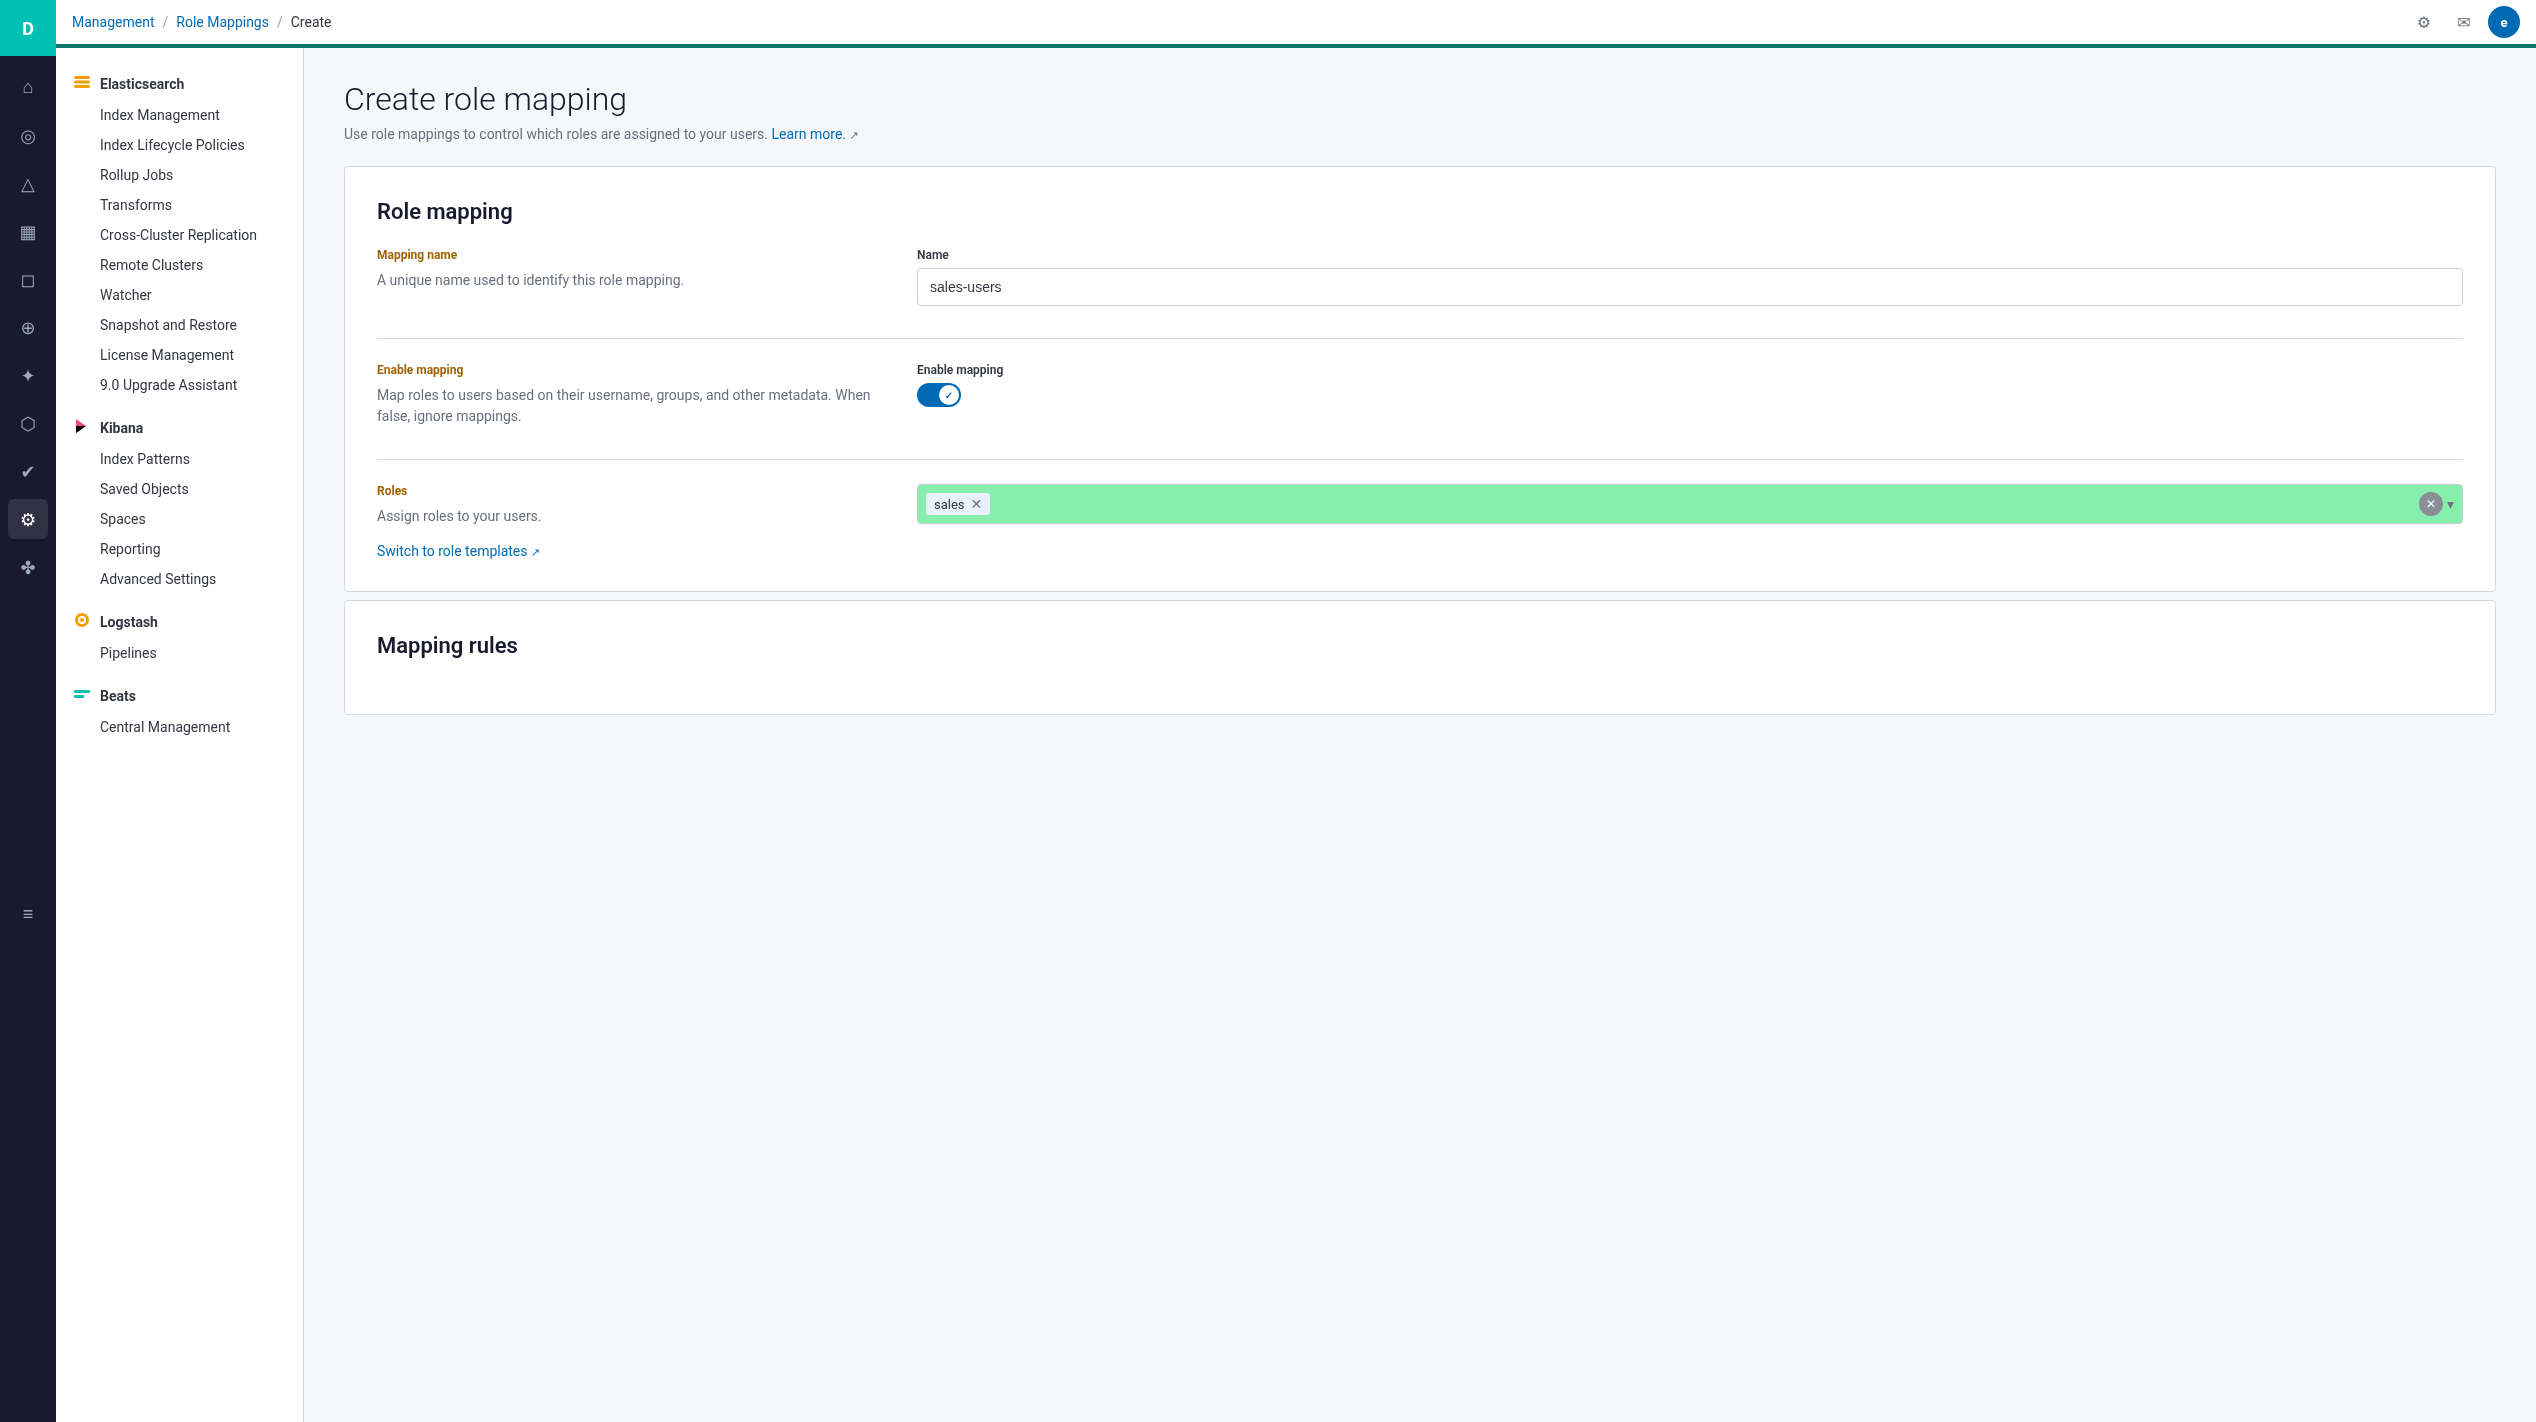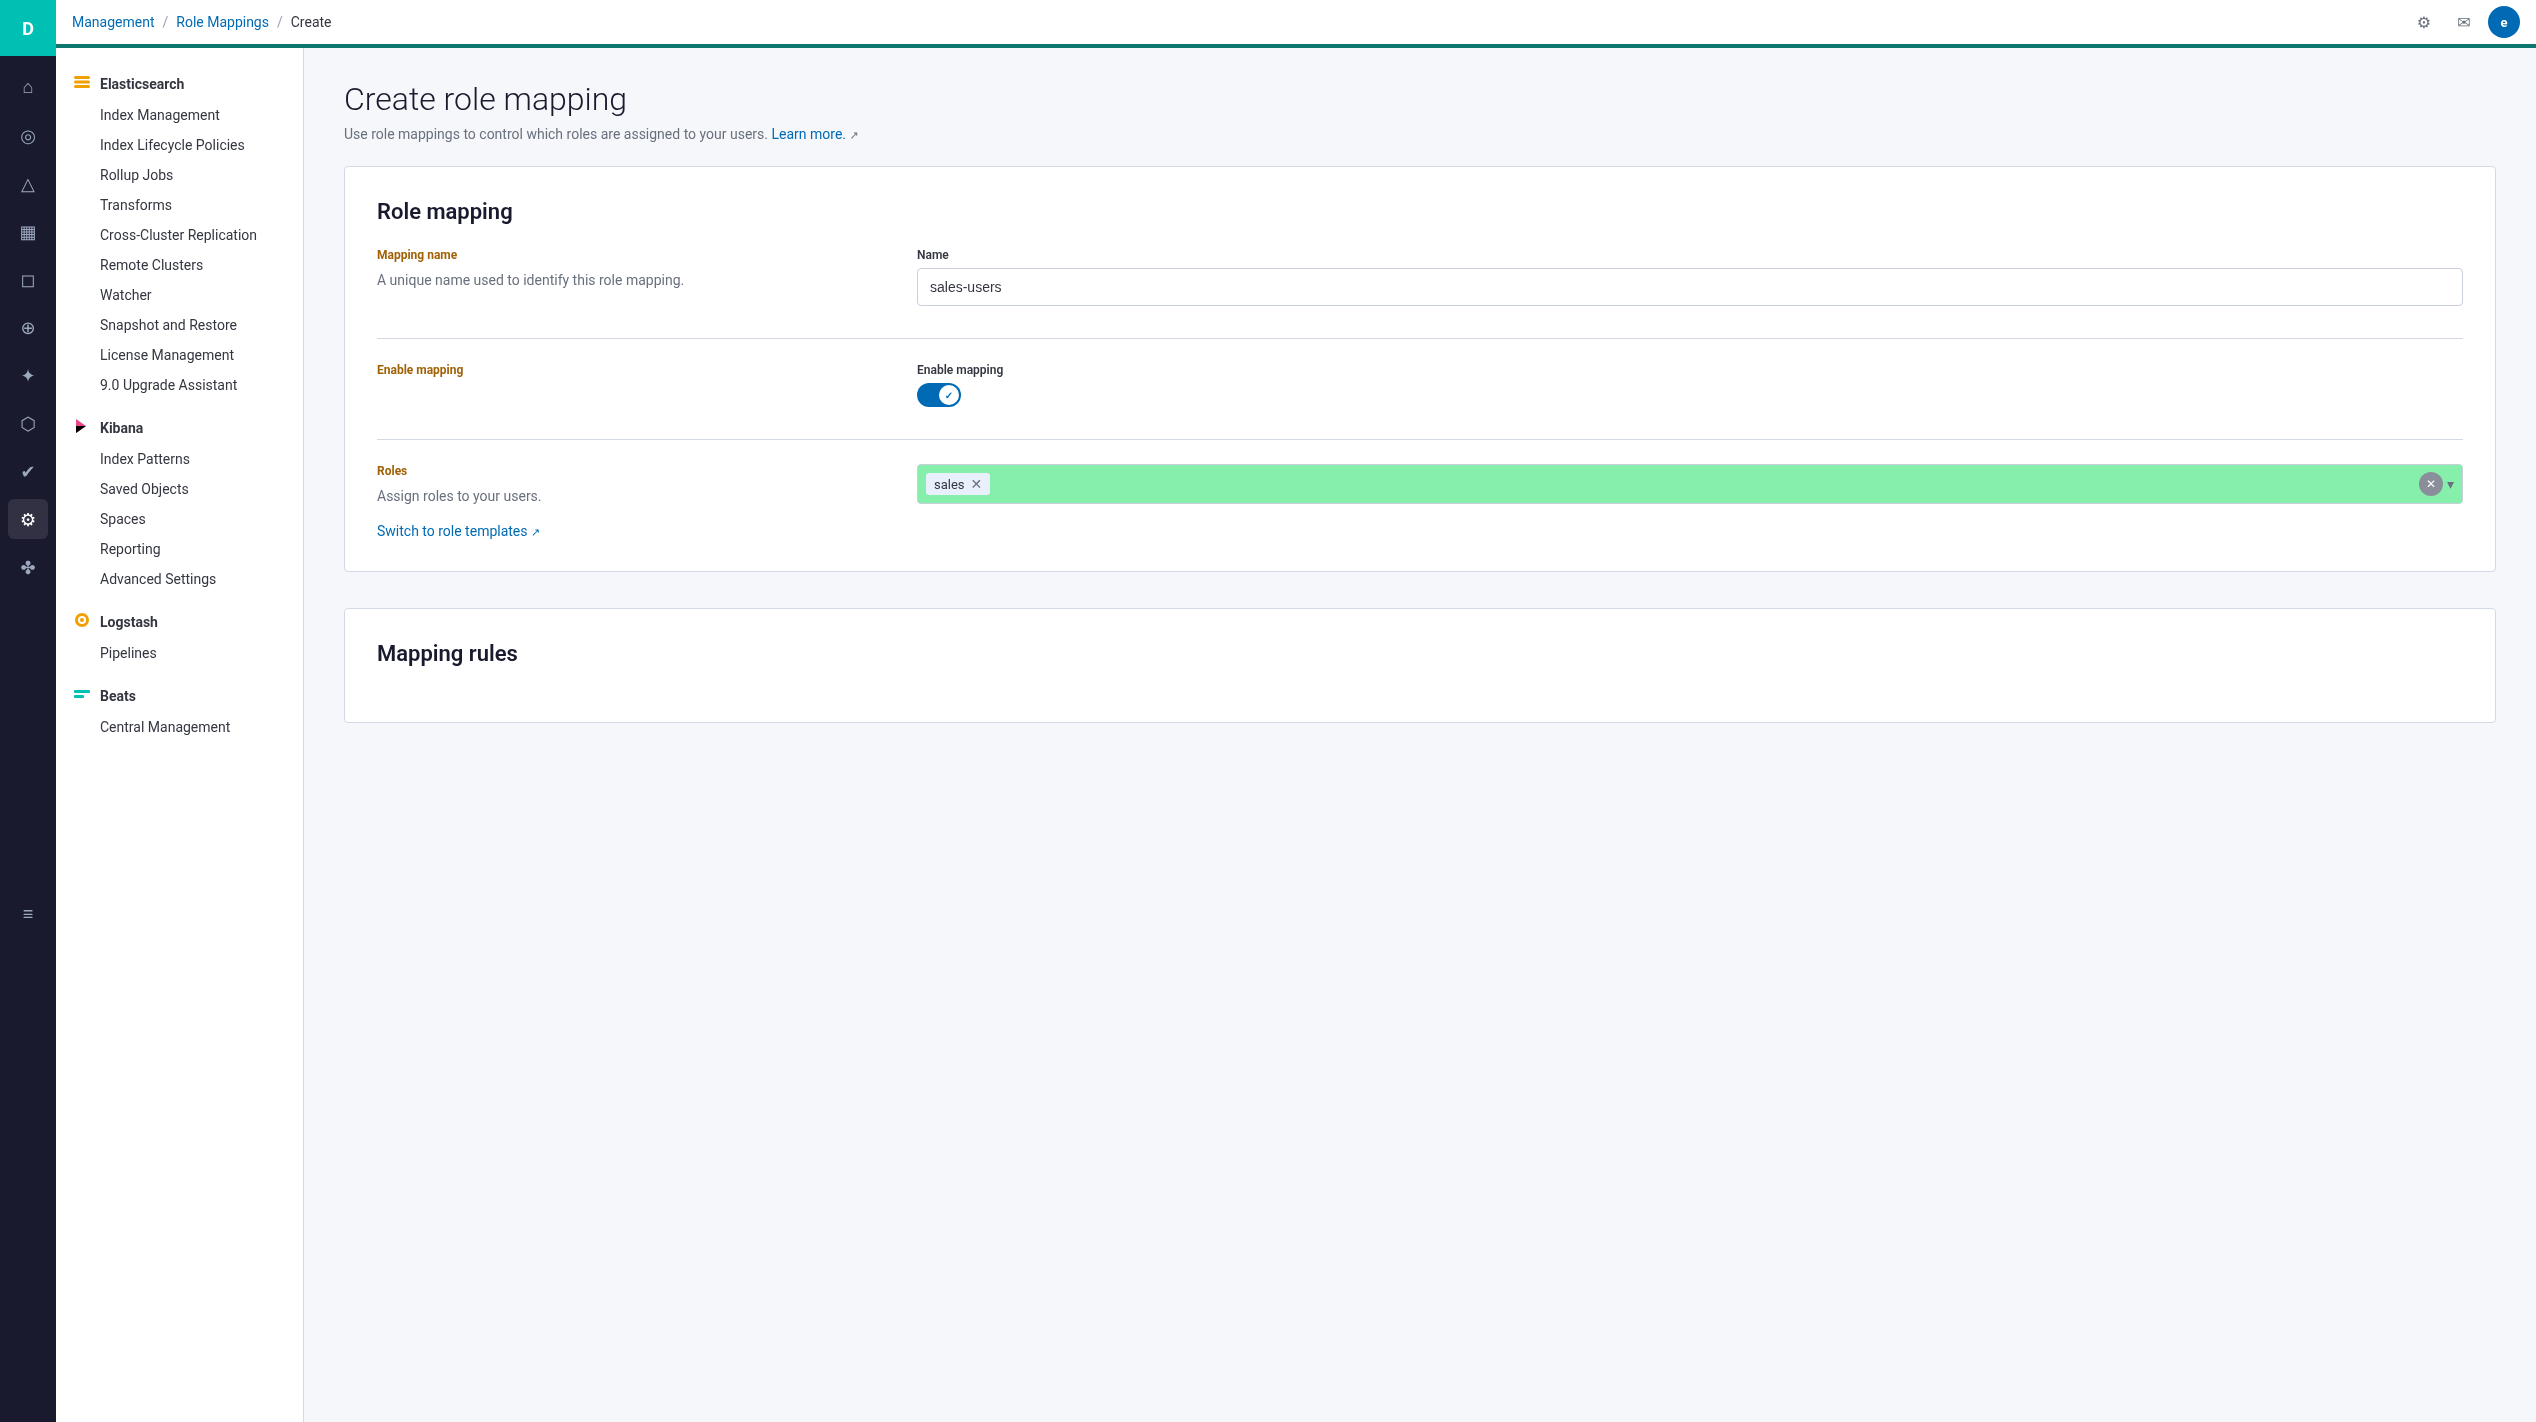--- a/index.html
+++ b/index.html
@@ -71,21 +71,21 @@
     
     .main {
       flex: 1; overflow-y: auto; margin-top: 48px; padding: 32px 40px;
     }
     .page-title { font-size: 32px; font-weight: 300; color: #1a1a2e; margin-bottom: 8px; }
     .page-subtitle { font-size: 14px; color: #69707d; margin-bottom: 24px; }
     .page-subtitle a { color: #006bb4; text-decoration: none; }
 
     .card {
       background: white; border: 1px solid #d3dae6; border-radius: 4px;
-      margin-bottom: 36px; padding: 32px;
+      margin-bottom: 8px; padding: 32px;
     }
     .card-section-title { font-size: 22px; font-weight: 600; color: #1a1a2e; margin-bottom: 24px; }
 
     .form-row {
       display: flex; gap: 40px; align-items: flex-start; margin-bottom: 32px;
     }
     .form-row:last-child { margin-bottom: 0; }
     .form-left { flex: 0 0 500px; }
     .form-right { flex: 1; }
     .field-label { font-size: 12px; font-weight: 700; color: #a16207; margin-bottom: 8px; }
@@ -267,20 +267,21 @@
         <div class="form-control-label">Name</div>
         <input class="text-input" type="text" value="sales-users" style="">
       </div>
     </div>
 
     <hr class="divider">
 
     <div class="form-row">
       <div class="form-left">
         <div class="field-label">Enable mapping</div>
+        <div class="field-desc">Map roles to users based on their username, groups, and other metadata. When false, ignore mappings.</div>
       </div>
       <div class="form-right">
         <div class="form-control-label">Enable mapping</div>
         <div class="toggle-wrap">
           <div class="toggle">
             <div class="toggle-knob"></div>
           </div>
         </div>
       </div>
     </div>

